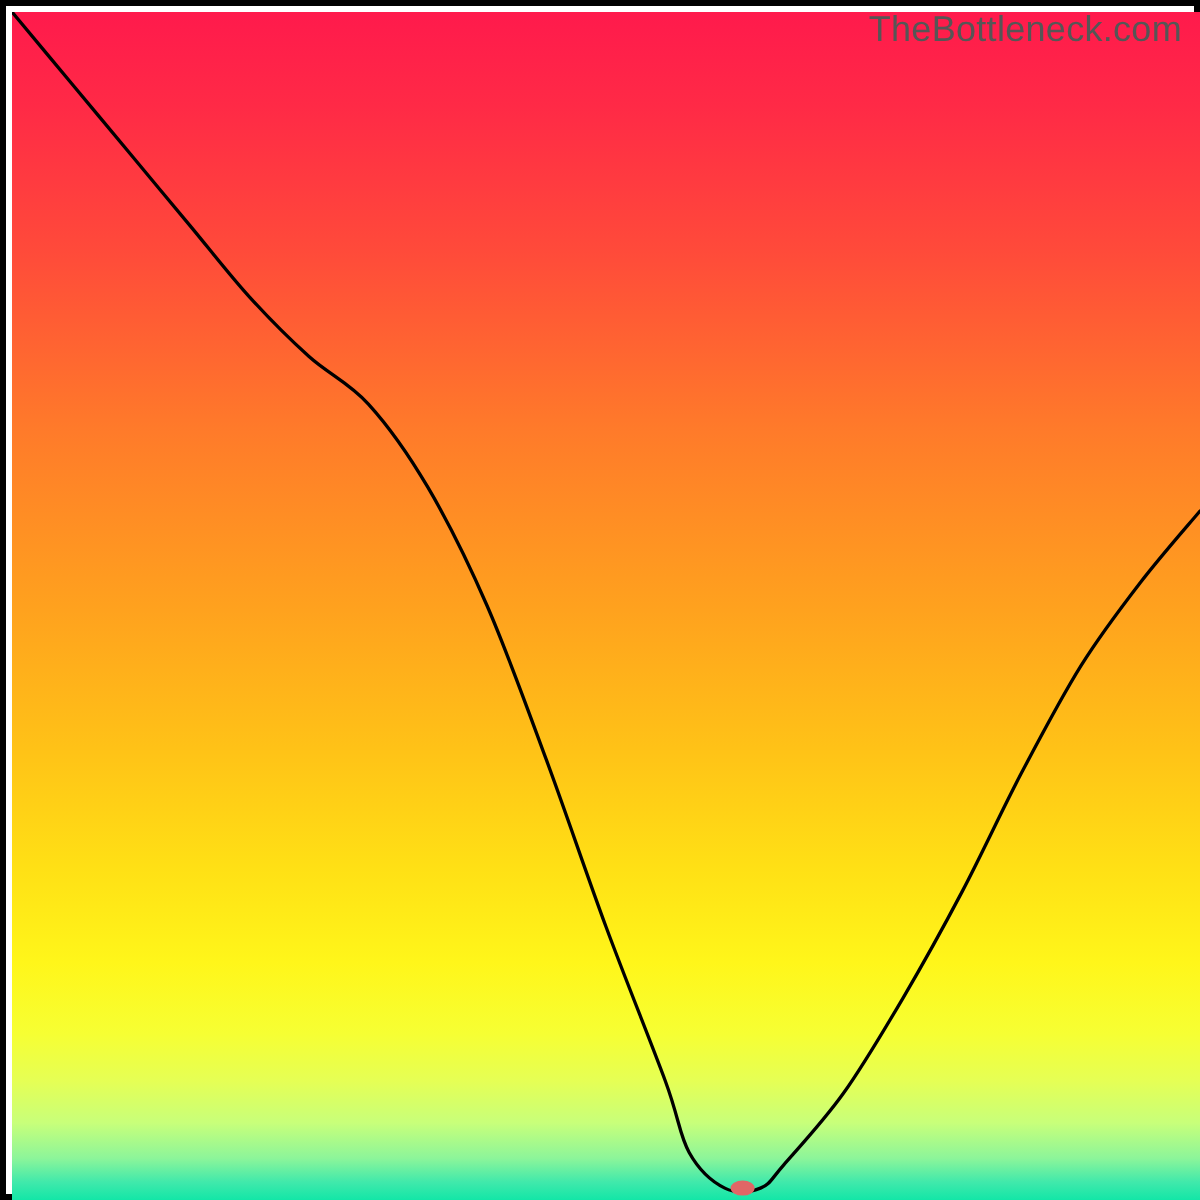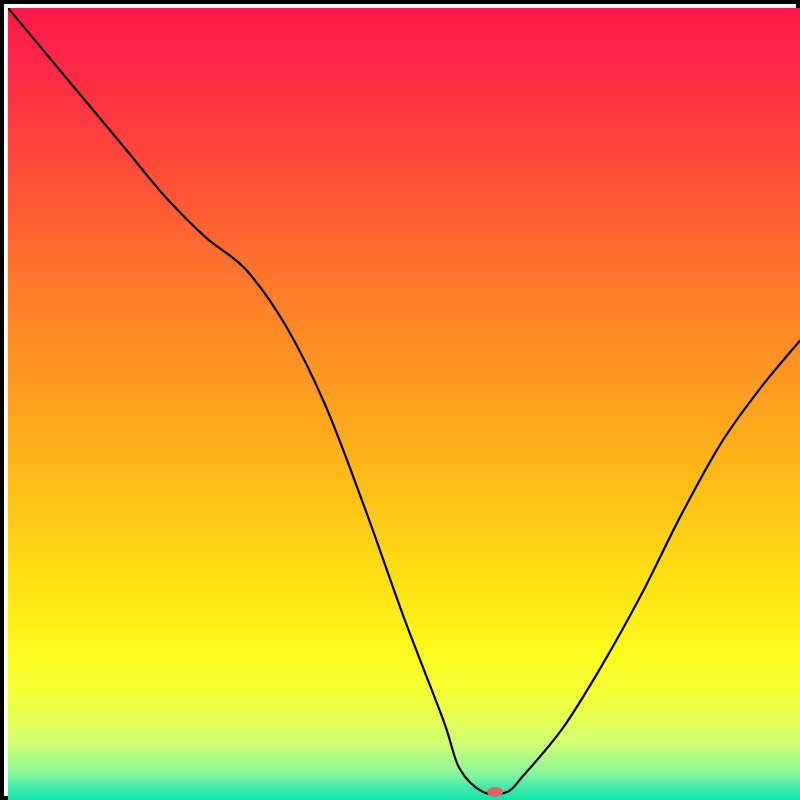--- a/index.html
+++ b/index.html
@@ -36,20 +36,21 @@
     color: #565656;
     letter-spacing: 0.2px;
     z-index: 10;
   }
   svg { display: block; }
 </style>
 </head>
 <body>
 
 <div class="frame">
+  <div class="watermark">TheBottleneck.com</div>
   <svg class="plot" viewBox="0 0 792 792" preserveAspectRatio="none">
     <defs>
       <linearGradient id="bg-grad" x1="0" y1="0" x2="0" y2="1">
           <stop offset="0%" stop-color="#ff1a4c"></stop>
           <stop offset="8%" stop-color="#ff2a46"></stop>
           <stop offset="20%" stop-color="#ff4a3a"></stop>
           <stop offset="35%" stop-color="#ff7a2a"></stop>
           <stop offset="50%" stop-color="#ffa11e"></stop>
           <stop offset="62%" stop-color="#ffc217"></stop>
           <stop offset="72%" stop-color="#ffe015"></stop>

